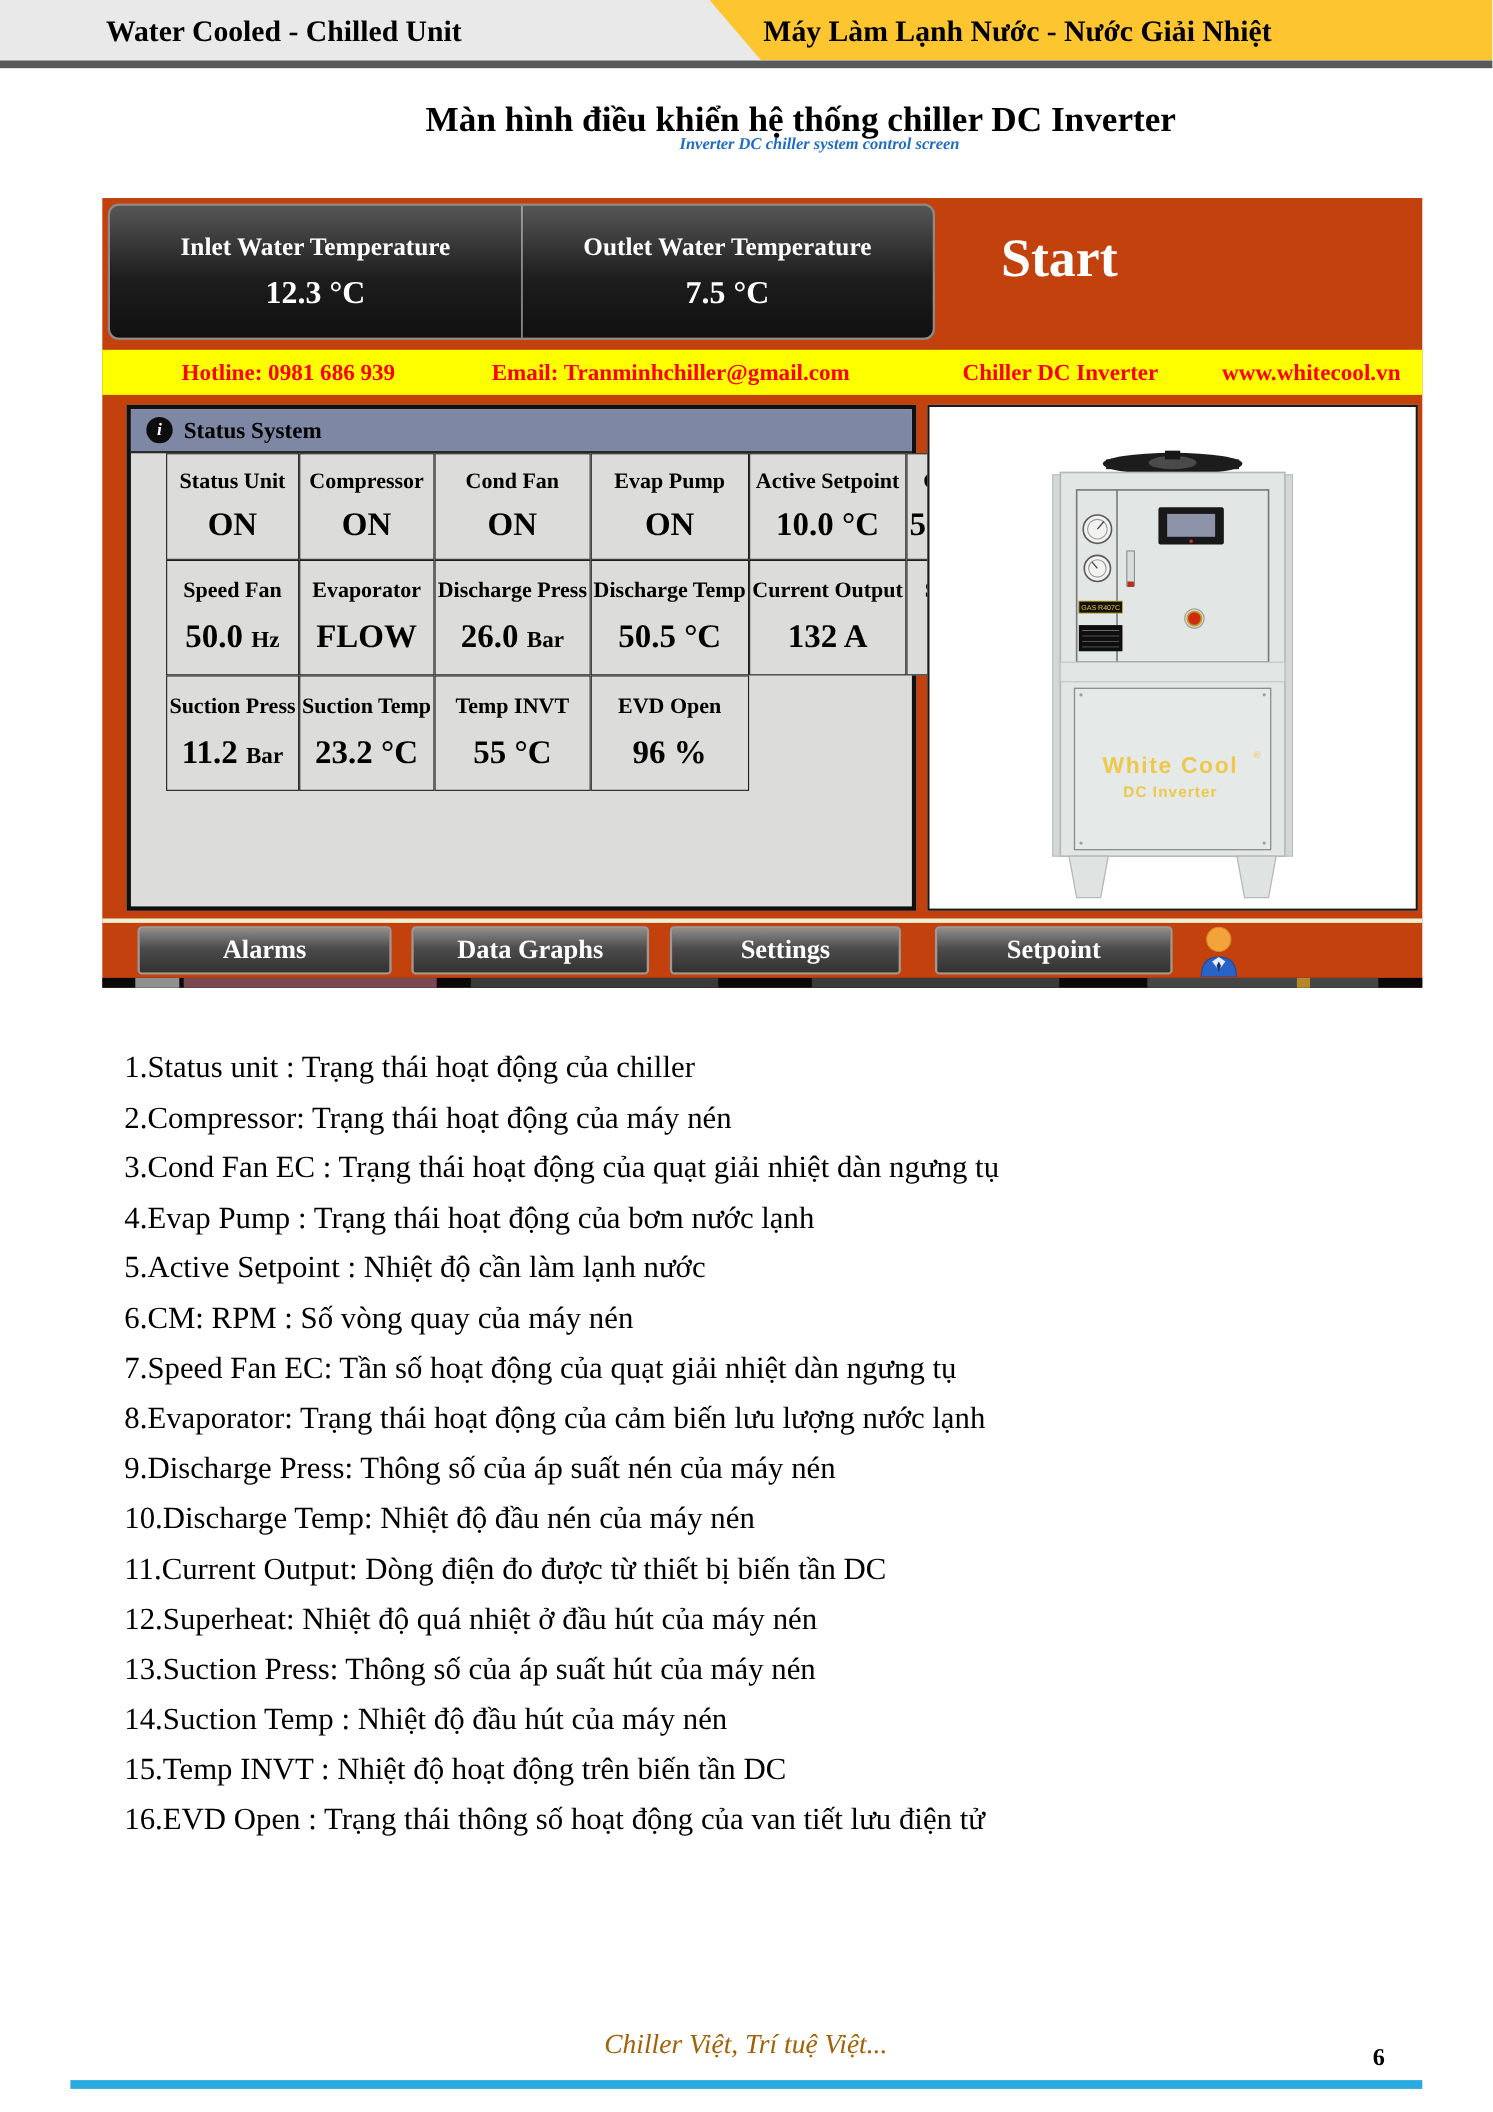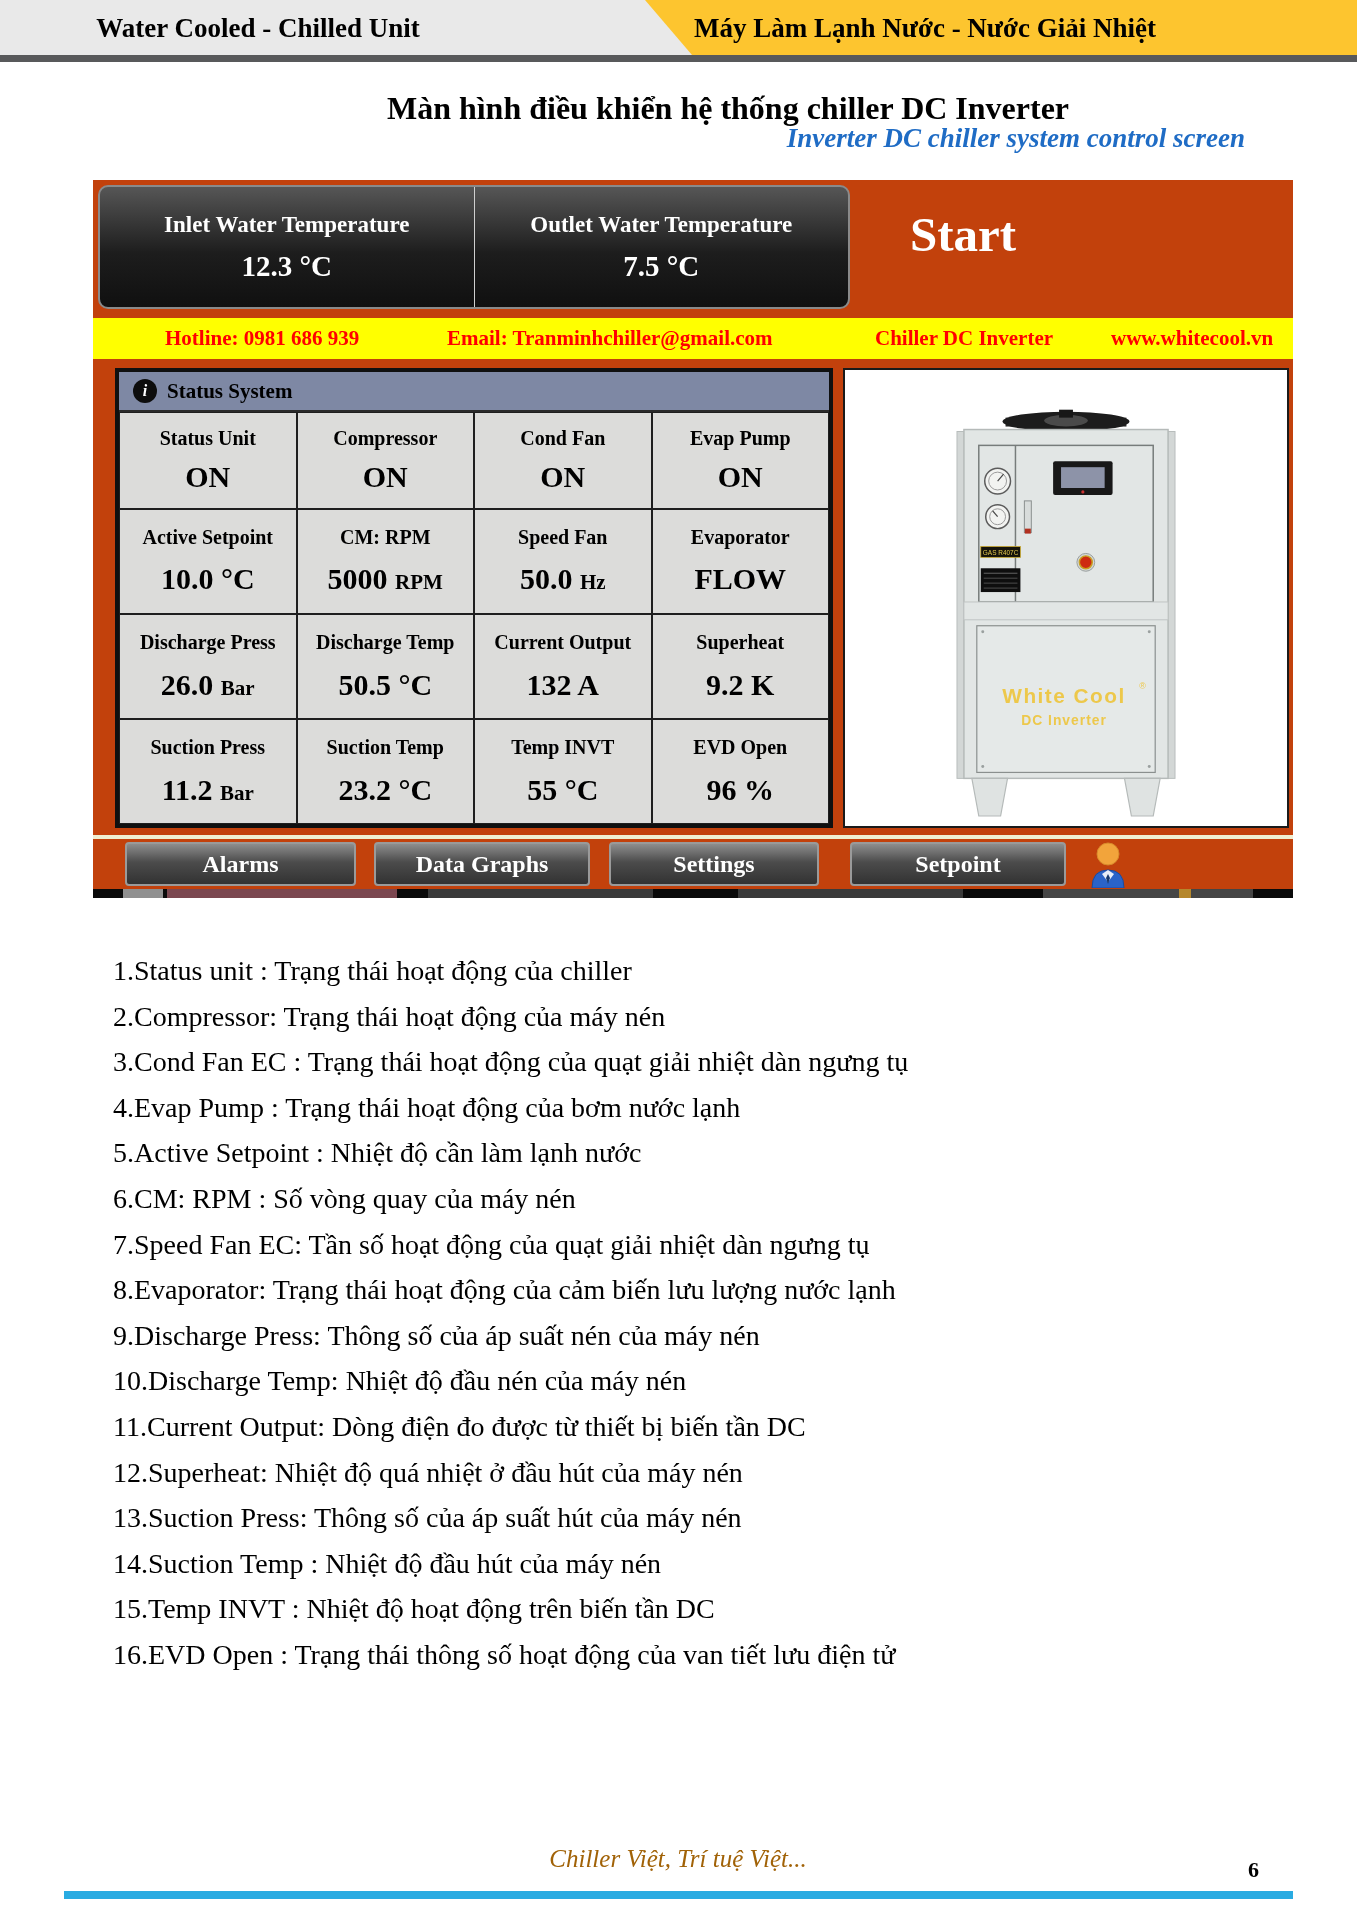--- a/index.html
+++ b/index.html
@@ -13,22 +13,22 @@
               clip-path:polygon(645px 0,1357px 0,1357px 100%,692px 100%);}
   .hdr-border{position:absolute;left:0;bottom:0;width:100%;height:7px;background:#58595b;}
   .hdr-left{position:absolute;left:58px;top:13px;width:400px;text-align:center;
             font-size:27px;font-weight:bold;}
   .hdr-right{position:absolute;left:690px;top:13px;width:470px;text-align:center;
              font-size:27px;font-weight:bold;}
 
   
   .doc-title{position:absolute;left:228px;top:90px;width:1000px;text-align:center;
              font-size:32px;font-weight:bold;}
-  .doc-subtitle{position:absolute;left:245px;top:123px;width:1000px;text-align:right;
-                font-size:27px;font-weight:bold;font-style:italic;color:#1f6cc5;}
+  .doc-subtitle{position:absolute;left:245px;top:123px;width:1000px;text-align:center;
+                font-size:15px;font-weight:bold;font-style:italic;color:#1f6cc5;}
 
   
   .screen{position:absolute;left:93px;top:180px;width:1200px;height:718px;background:#c2410c;}
 
   .temp-panel{position:absolute;left:5px;top:5px;width:752px;height:124px;box-sizing:border-box;
               border:2px solid #8a8a8a;border-radius:10px;display:flex;
               background:linear-gradient(#565656,#1d1d1d 55%,#101010);}
   .temp-cell{flex:1;display:flex;flex-direction:column;align-items:center;justify-content:center;
              gap:12px;color:#fff;}
   .temp-cell:first-child{border-right:1px solid #cfcfcf;}
@@ -48,22 +48,22 @@
 
   
   .status-panel{position:absolute;left:22px;top:188px;width:718px;height:460px;box-sizing:border-box;
                 border:4px solid #101010;background:#dcdcda;display:flex;flex-direction:column;}
   .status-header{height:38px;flex:0 0 38px;background:#7e88a4;border-bottom:2px solid #2a2a2a;
                  display:flex;align-items:center;padding-left:14px;gap:10px;
                  font-size:21px;font-weight:bold;color:#000;}
   .info-icon{width:24px;height:24px;border-radius:50%;background:#0d0d0d;color:#fff;
              display:flex;align-items:center;justify-content:center;
              font-size:16px;font-weight:bold;font-style:italic;}
-  .status-grid{flex:1;display:grid;grid-template-columns:repeat(4,1fr);
-               grid-template-rows:0.92fr 1fr 1fr 1fr;}
+  .status-grid{flex:1;display:grid;grid-template-columns:repeat(6,1fr);
+               grid-template-rows:0.92fr 1fr 1fr 1fr;padding-left:32px;}
   .cell{border:1.5px solid #1e1e1e;display:flex;flex-direction:column;align-items:center;
         justify-content:space-evenly;padding:3px 2px;background:#dcdcda;}
   .cell-label{font-size:20px;font-weight:bold;white-space:nowrap;}
   .cell-value{font-size:30px;font-weight:bold;white-space:nowrap;}
   .cell-unit{font-size:30px;font-weight:bold;}
   .cell-unit.small{font-size:21px;}
 
   .machine-panel{position:absolute;left:750px;top:188px;width:446px;height:460px;background:#fff;
                  border:2px solid #1a1a1a;box-sizing:border-box;}
 

